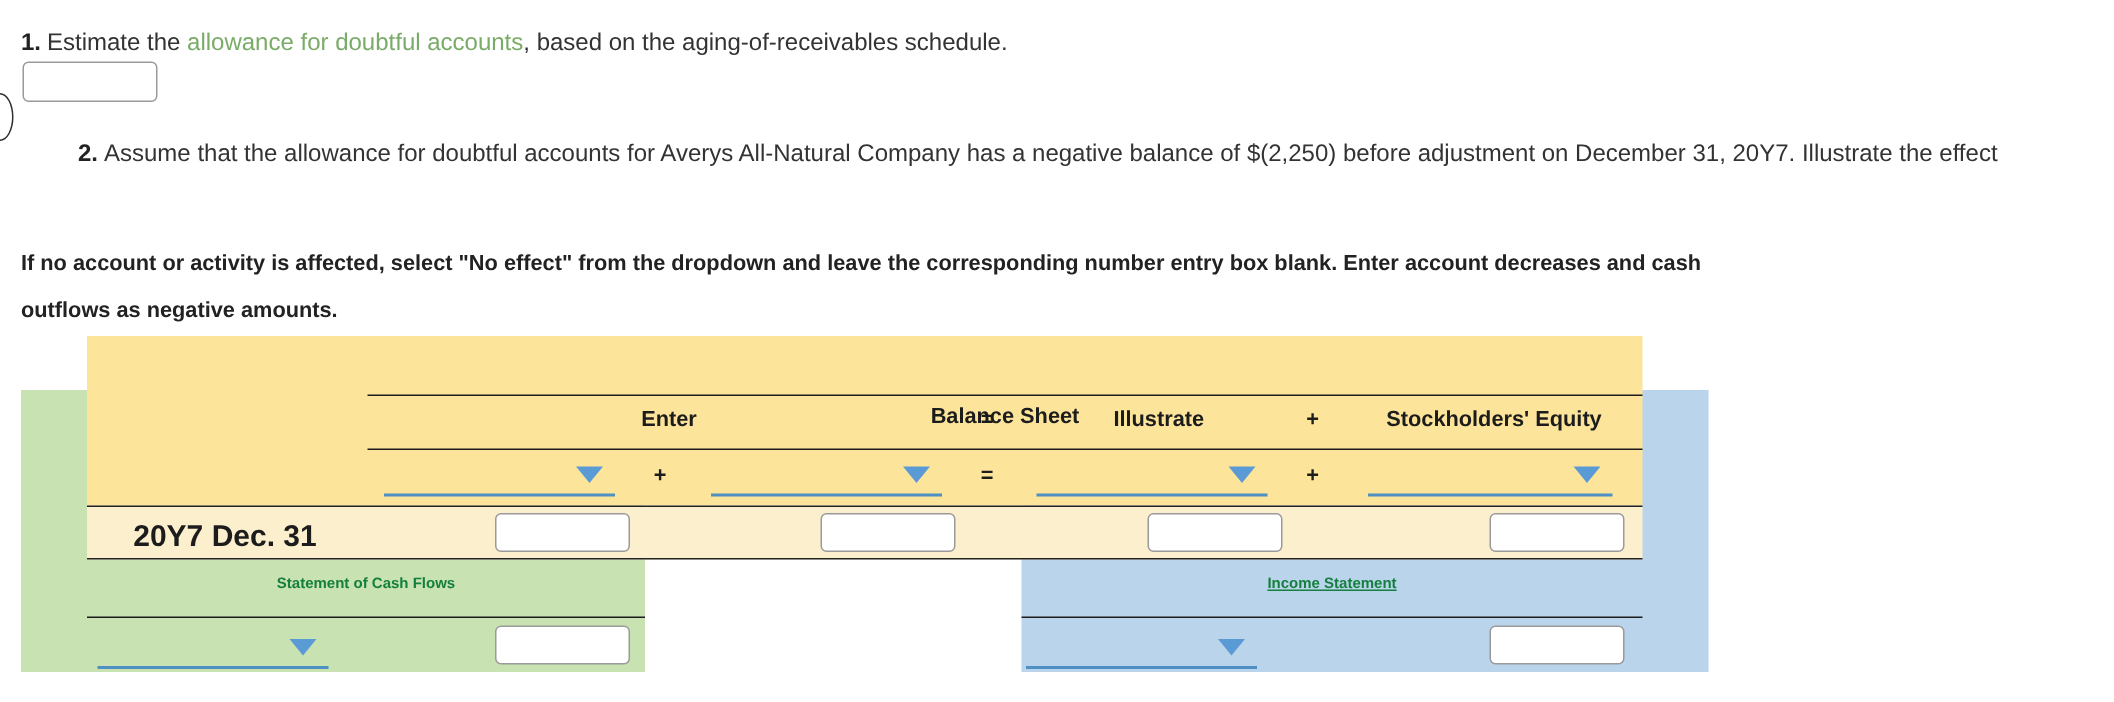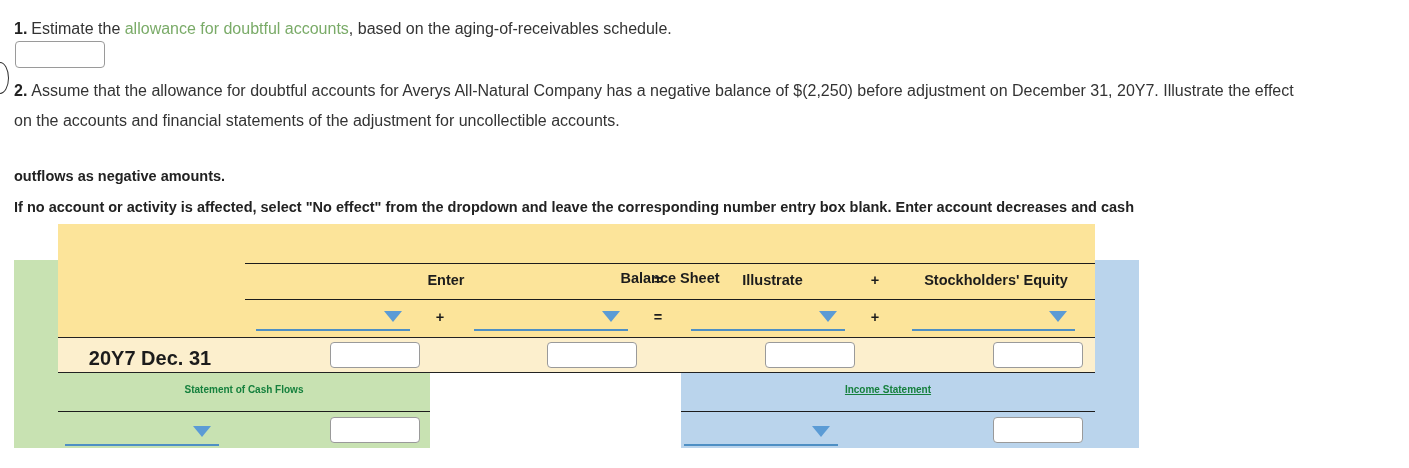--- a/index.html
+++ b/index.html
@@ -28,21 +28,21 @@
   .q-num {
     font-weight: bold;
     color: #222222;
     margin-right: 4px;
   }
   .term-link {
     color: #7aab68;
   }
 
   #q1-block { top: 14px; }
-  #q2-block { top: 76px; }
+  #q2-block { top: 88px; margin-left: 38px; }
 
   .instruction {
     position: absolute;
     left: 14px;
     top: 161px;
     font-size: 14.5px;
     line-height: 31px;
     font-weight: bold;
     color: #222222;
     white-space: nowrap;
@@ -196,26 +196,25 @@
 </div>
 
 <div class="entry-box" id="q1-entry"></div>
 
 <div id="edge-arc"></div>
 
 <div class="q-block" id="q2-block">
   <div>
     <span class="q-num">2.</span><span>Assume that the allowance for doubtful accounts for Averys All-Natural Company has a negative balance of $(2,250) before adjustment on December 31, 20Y7. Illustrate the effect</span>
   </div>
-  <div>on the accounts and financial statements of the adjustment for uncollectible accounts.</div>
 </div>
 
 <div class="instruction">
+  <div>If no account or activity is affected, select "No effect" from the dropdown and leave the corresponding number entry box blank. Enter account decreases and cash</div>
   <div>outflows as negative amounts.</div>
-  <div>If no account or activity is affected, select "No effect" from the dropdown and leave the corresponding number entry box blank. Enter account decreases and cash</div>
 </div>
 
 <div id="cashflow-panel"></div>
 <div id="income-panel"></div>
 <div id="balance-panel"></div>
 <div id="date-row"></div>
 
 <div id="balance-title">Balance Sheet</div>
 <div class="rule" id="bs-rule-1"></div>
 

